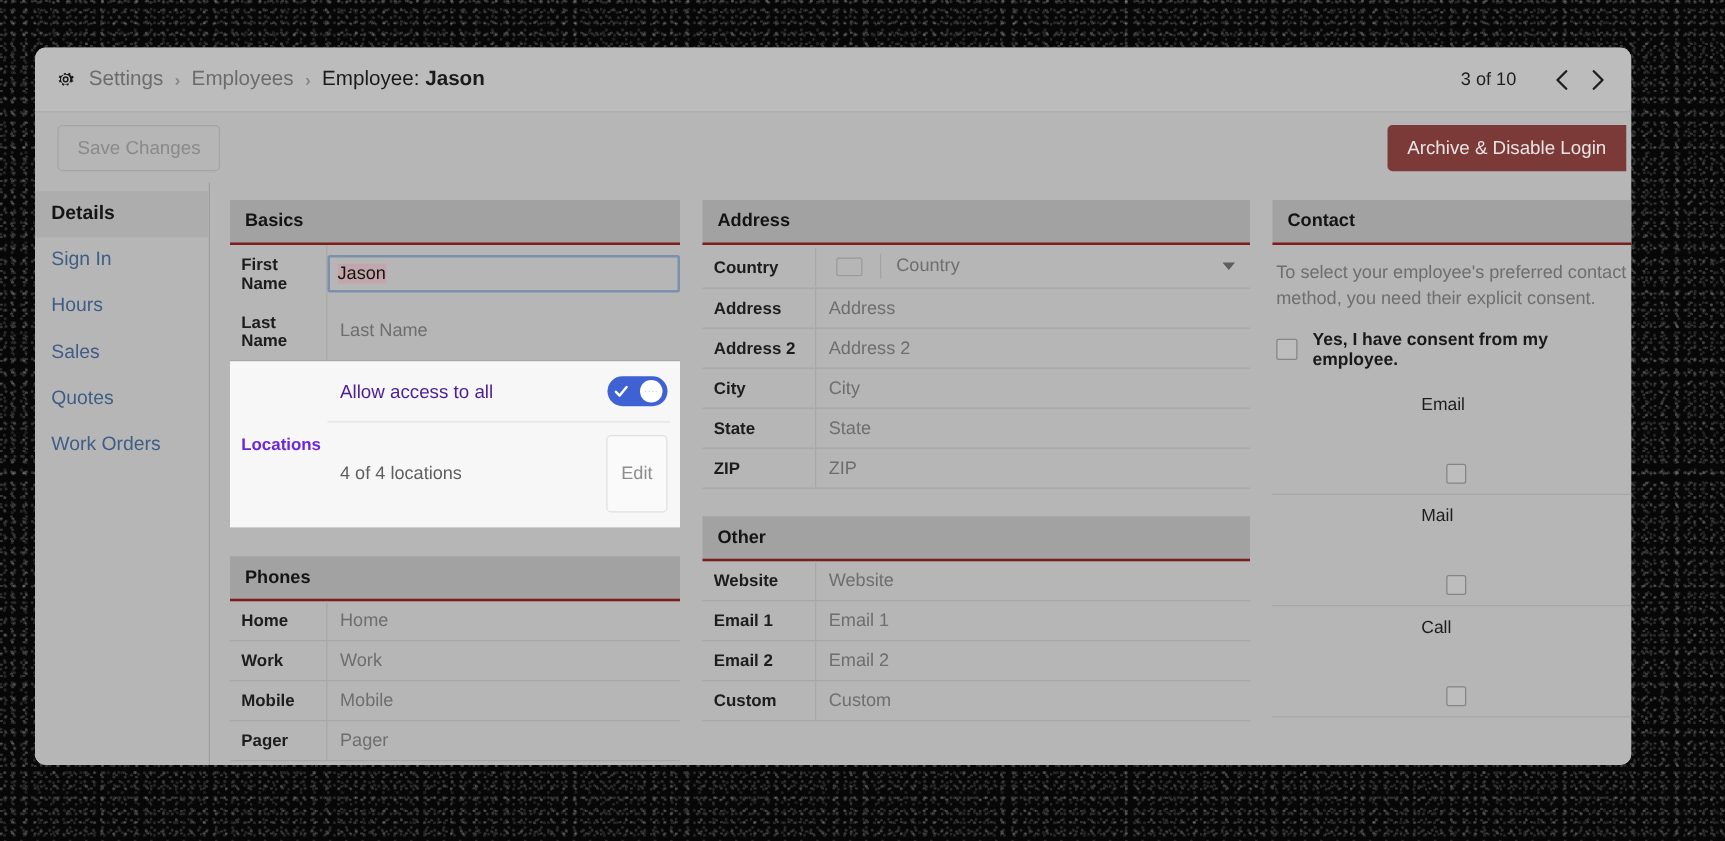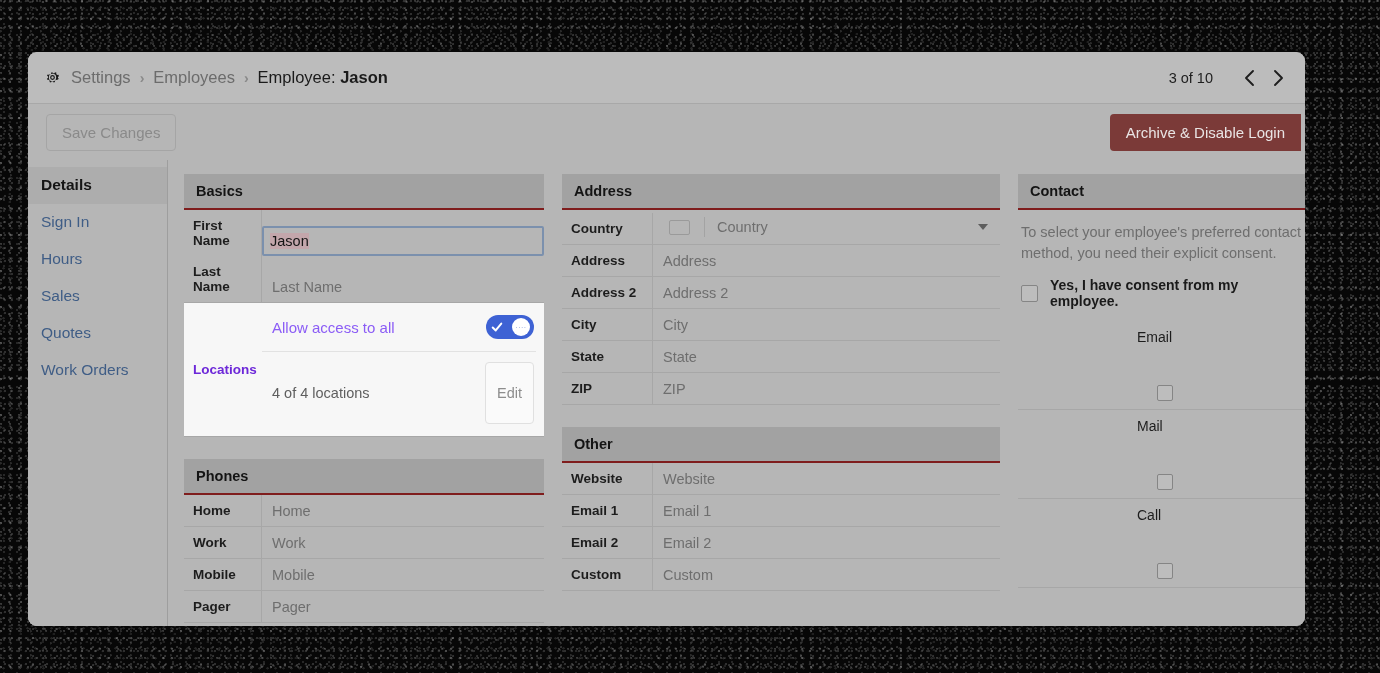--- a/index.html
+++ b/index.html
@@ -24,21 +24,21 @@
       radial-gradient(circle at 88% 26%, rgba(255,255,255,0.10) 0 1px, transparent 1.4px),
       radial-gradient(circle at 7%  61%, rgba(255,255,255,0.14) 0 1px, transparent 1.4px),
       radial-gradient(circle at 44% 83%, rgba(255,255,255,0.12) 0 1px, transparent 1.4px),
       radial-gradient(circle at 76% 93%, rgba(255,255,255,0.17) 0 1px, transparent 1.4px);
     background-size: 9px 9px, 13px 11px, 7px 13px, 11px 8px, 10px 12px, 8px 10px, 12px 9px;
   }
 
   #window {
     position: absolute;
     left: 28px;
-    top: 52px;
+    top: 38px;
     width: 1277px;
     height: 574px;
     border-radius: 9px;
     overflow: hidden;
     background: #b6b6b6;
     display: flex;
     flex-direction: column;
   }
 
   
@@ -160,21 +160,21 @@
     border-bottom: 2px solid #7f1d1d;
     padding: 9px 12px;
     font-size: 14.5px;
     font-weight: 700;
     color: #141414;
   }
 
   
   .frow {
     display: flex;
-    align-items: flex-end;
+    align-items: center;
     border-bottom: 1px solid #a7a7a7;
     min-height: 32px;
   }
   .frow:last-child { border-bottom: 1px solid #a7a7a7; }
   .flabel {
     font-size: 13.5px;
     font-weight: 700;
     color: #1d1d1d;
     padding: 8px 10px 8px 9px;
     border-right: 1px solid #a7a7a7;
@@ -244,21 +244,21 @@
     padding-left: 9px;
   }
   .loc-body { flex: 1 1 auto; padding: 0 8px 0 0; }
   .loc-top {
     display: flex;
     align-items: center;
     justify-content: space-between;
     padding: 12px 2px 12px 10px;
     border-bottom: 1px solid #e2e2e2;
   }
-  .loc-top-label { font-size: 15px; color: #8b5cf6; }
+  .loc-top-label { font-size: 15px; color: #4c1d95; }
   .loc-bot {
     display: flex;
     align-items: center;
     justify-content: space-between;
     padding: 10px 2px 12px 10px;
   }
   .loc-count { font-size: 14.5px; color: #5e5e5e; }
   .btn-edit {
     font-family: "Liberation Sans", sans-serif;
     font-size: 14.5px;

